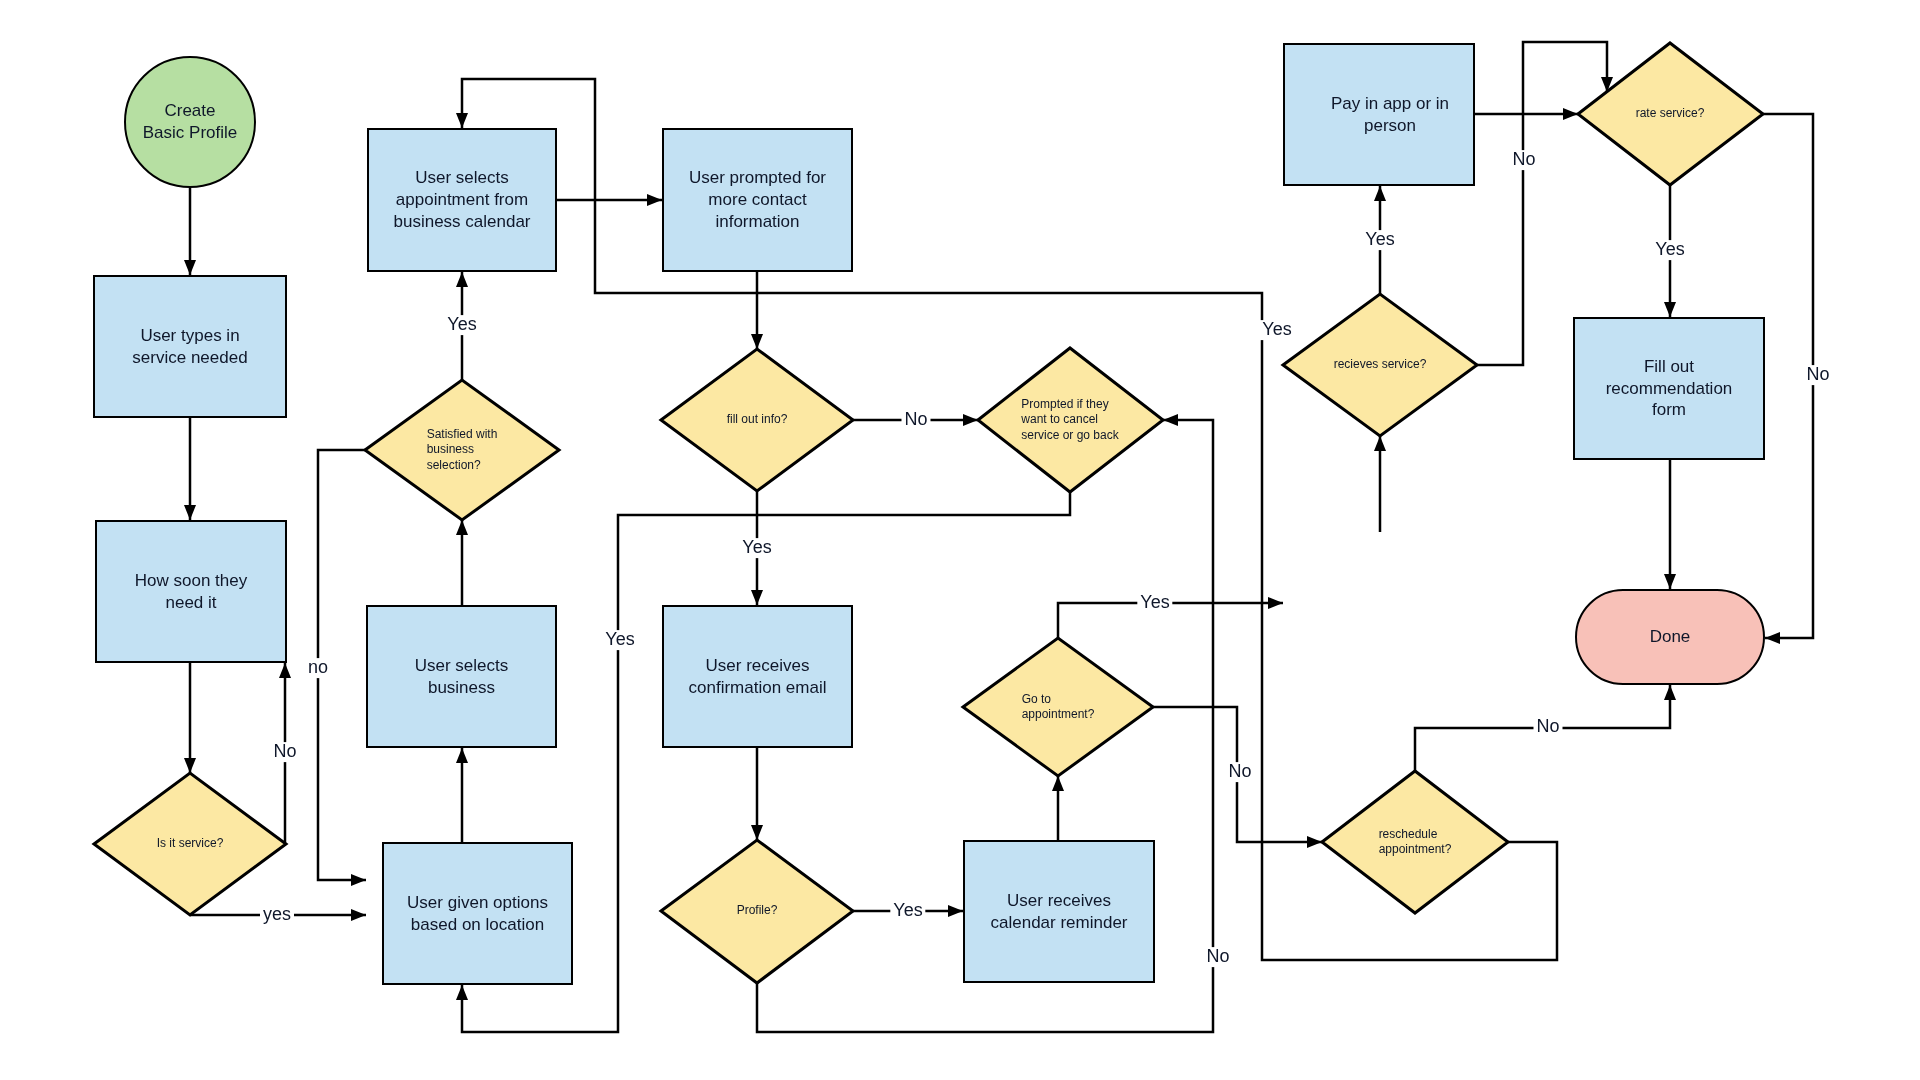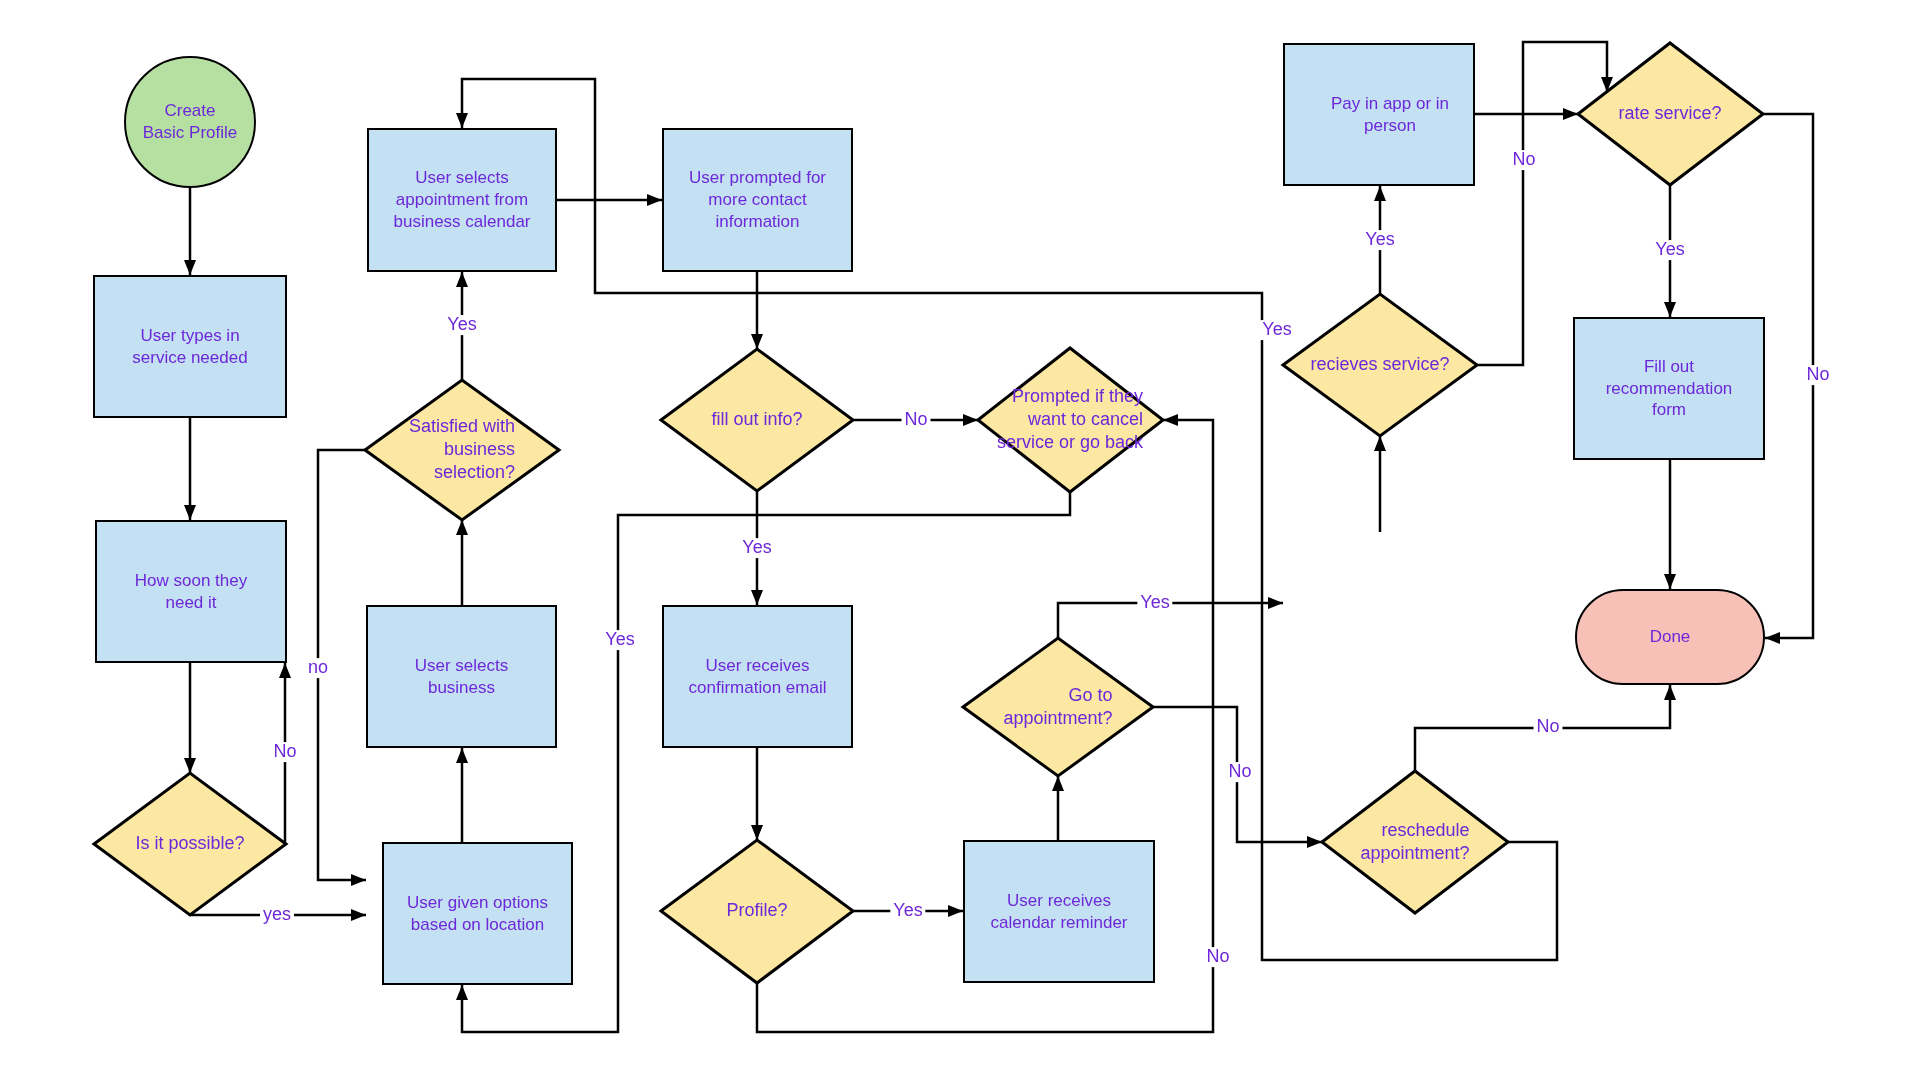--- a/index.html
+++ b/index.html
@@ -1,32 +1,32 @@
 <!DOCTYPE html>
 <html><head>
 <meta charset="utf-8">
 <style>
   html,body{margin:0;padding:0;background:#ffffff;}
   #canvas{
     position:relative;width:1920px;height:1080px;background:#ffffff;overflow:hidden;
-    font-family:"Liberation Sans","DejaVu Sans",sans-serif;color:#6d28d9;
+    font-family:"Liberation Sans","DejaVu Sans",sans-serif;color:#0f172a;
   }
   #wires{position:absolute;left:0;top:0;z-index:1;}
   .rect,.circle,.stadium{
     position:absolute;box-sizing:border-box;border:2.5px solid #000;
     display:flex;align-items:center;justify-content:center;text-align:center;
     white-space:pre-line;font-size:17px;line-height:1.28;z-index:2;
   }
   .rect{background:#c3e1f3;}
   .circle{background:#b6dfa2;border-radius:50%;}
   .stadium{background:#f8c1b8;border-radius:60px;}
   .dlabel{
     position:absolute;transform:translate(-50%,-50%);z-index:2;
-    display:flex;align-items:center;justify-content:center;text-align:right;
-    white-space:pre-line;font-size:18px;line-height:1.28;pointer-events:none;
+    display:flex;align-items:center;justify-content:center;text-align:left;
+    white-space:pre-line;font-size:12px;line-height:1.28;pointer-events:none;
   }
   .elabel{
     position:absolute;transform:translate(-50%,-50%);z-index:3;
     background:#ffffff;padding:0 3px;font-size:18px;line-height:1.1;
   }
 </style>
 </head>
 <body>
 
 <div id="canvas">
@@ -142,21 +142,21 @@
 
   <div class="rect" style="left:1283px;top:43px;width:192px;height:143px;padding-left:22px;">Pay in app or in
 person</div>
 
   <div class="rect" style="left:1573px;top:317px;width:192px;height:143px;">Fill out
 recommendation
 form</div>
 
   <div class="stadium" style="left:1575px;top:589px;width:190px;height:96px;">Done</div>
 
-  <div class="dlabel" style="left:190px;top:844px;width:150px;">Is it possible?</div>
+  <div class="dlabel" style="left:190px;top:844px;width:150px;">Is it service?</div>
   <div class="dlabel" style="left:462px;top:450px;width:150px;">Satisfied with
 business
 selection?</div>
   <div class="dlabel" style="left:757px;top:420px;width:150px;">fill out info?</div>
   <div class="dlabel" style="left:1070px;top:420px;width:175px;">Prompted if they
 want to cancel
 service or go back</div>
   <div class="dlabel" style="left:757px;top:911px;width:150px;">Profile?</div>
   <div class="dlabel" style="left:1058px;top:707px;width:150px;">Go to
 appointment?</div>

